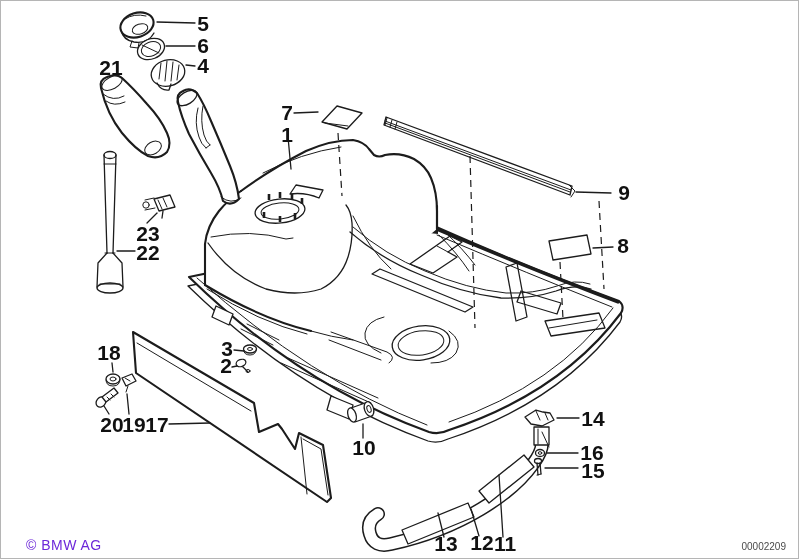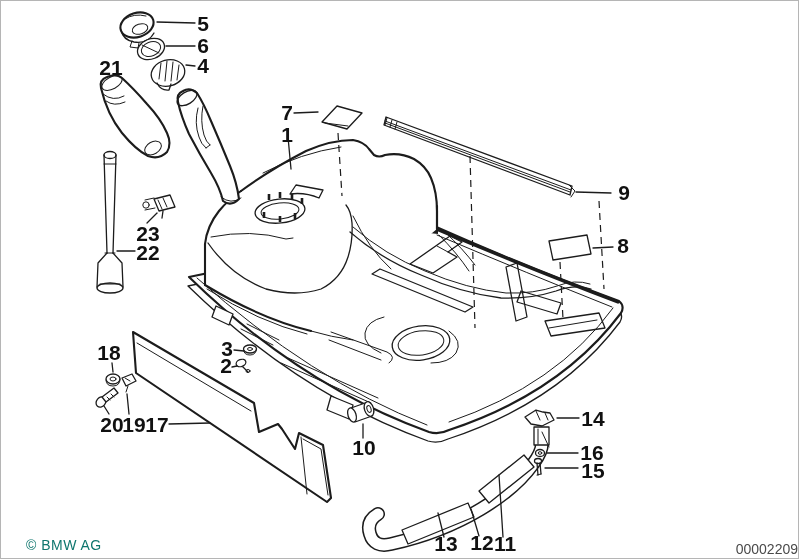--- a/index.html
+++ b/index.html
@@ -7,22 +7,22 @@
          border:1px solid #b5b5b5;box-sizing:border-box;overflow:hidden;
          font-family:"Liberation Sans",sans-serif;}
   svg{position:absolute;left:0;top:0;}
   .ln{fill:none;stroke:#1c1c1c;stroke-width:1.3;stroke-linecap:round;stroke-linejoin:round;}
   .thick{stroke-width:2.1;}
   .xthick{stroke-width:3.2;}
   .thin{stroke-width:1;}
   .wfill{fill:#ffffff;}
   .dash{fill:none;stroke:#1c1c1c;stroke-width:1.2;stroke-dasharray:7 5;}
   .callout{font-family:"Liberation Sans",sans-serif;font-weight:bold;font-size:21px;fill:#111;}
-  .footer-left{position:absolute;left:25px;top:536px;font-size:14px;color:#0f766e;letter-spacing:0.5px;}
-  .footer-right{position:absolute;right:0;top:540px;font-size:14px;color:#4a4a4a;}
+  .footer-left{position:absolute;left:25px;top:536px;font-size:14px;color:#6d28d9;letter-spacing:0.5px;}
+  .footer-right{position:absolute;right:12px;top:540px;font-size:10px;color:#4a4a4a;}
 </style>
 </head>
 <body>
 
 <div id="stage">
 <svg width="799" height="559" viewBox="0 0 799 559">
 
   <g>
     <path class="ln wfill" d="M385,116 L571,185 L569,194 L383,124 Z"></path>
     <path class="ln thin" d="M384,120 L570,189"></path>

